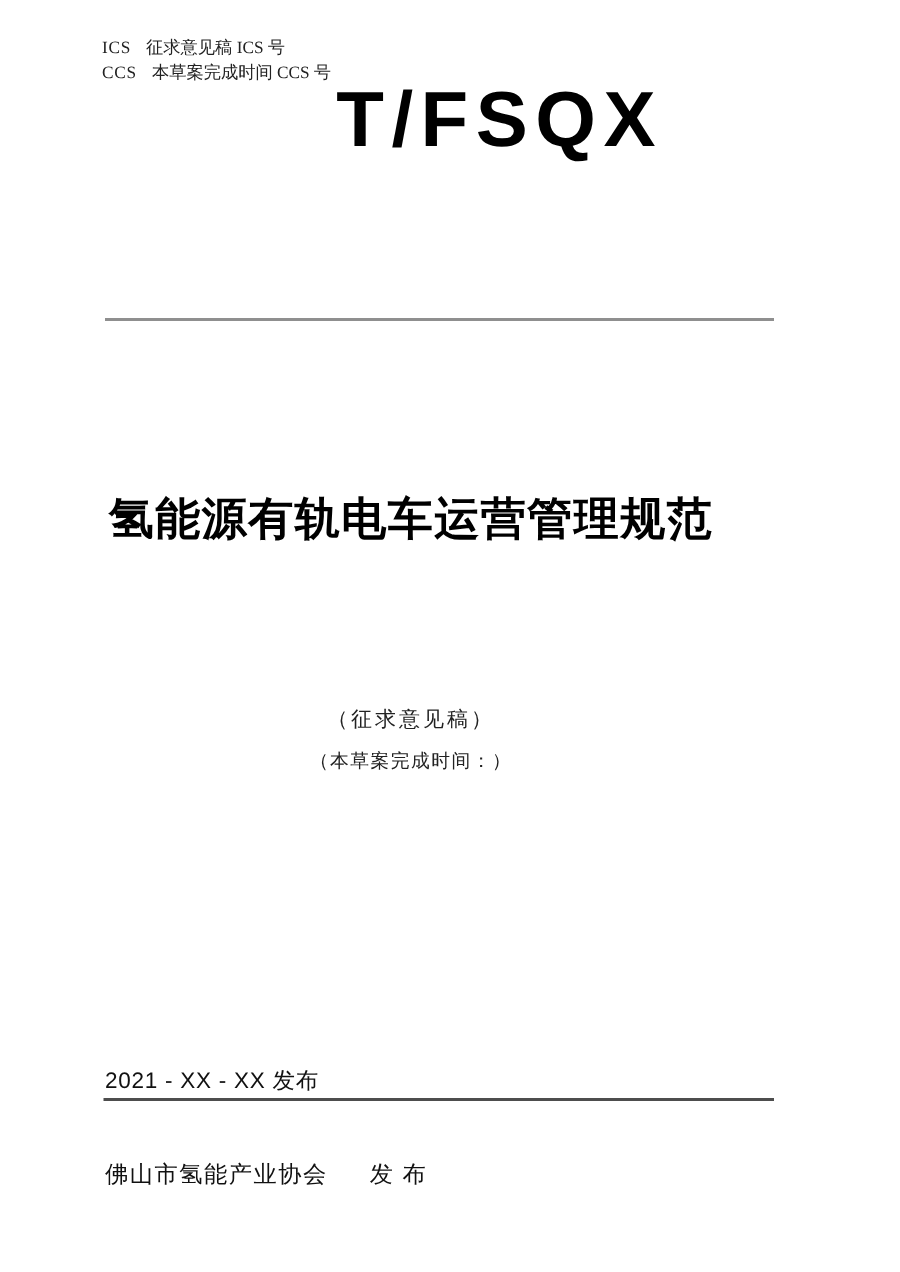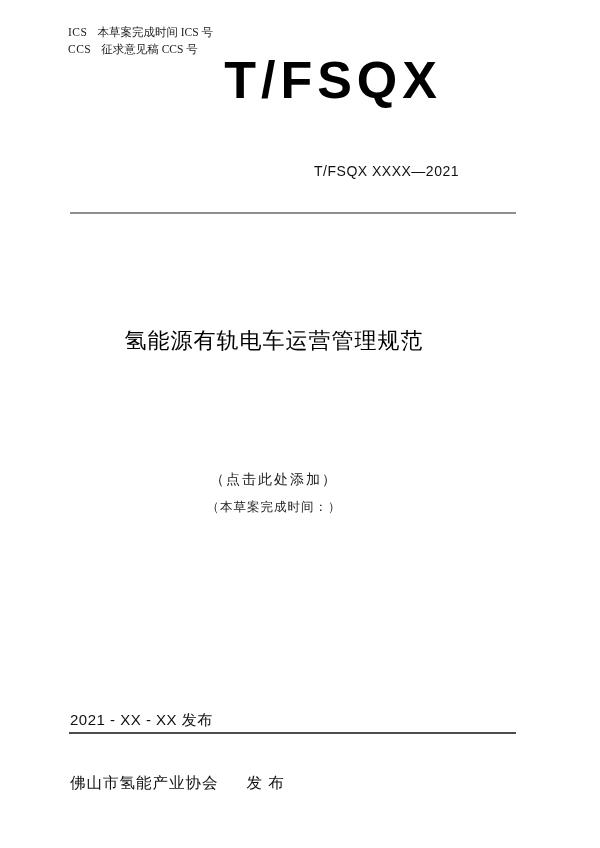--- a/index.html
+++ b/index.html
@@ -79,22 +79,22 @@
   }
 
   
   .main-title {
     position: absolute;
     left: 70px;
     right: 38px;
     top: 326px;
     text-align: center;
     font-family: "Liberation Sans", "DejaVu Sans", sans-serif;
-    font-weight: normal;
-    font-size: 22px;
+    font-weight: bold;
+    font-size: 30px;
     letter-spacing: 1px;
     color: #000;
   }
 
   
   .draft-status {
     position: absolute;
     left: 70px;
     right: 38px;
     top: 471px;
@@ -156,38 +156,37 @@
   }
 </style>
 </head>
 <body>
 
 <div class="page">
 
   <div class="ics-block">
     <div class="ics-line">
       <span class="code-label">ICS</span>
-      <span class="code-placeholder">本草案完成时间 ICS 号</span>
+      <span class="code-placeholder">征求意见稿 ICS 号</span>
     </div>
     <div class="ics-line">
       <span class="code-label">CCS</span>
-      <span class="code-placeholder">征求意见稿 CCS 号</span>
+      <span class="code-placeholder">本草案完成时间 CCS 号</span>
     </div>
   </div>
 
   <div class="logo">T/FSQX</div>
 
 
-  <div class="doc-number">T/FSQX XXXX—2021</div>
 
   <div class="rule-top"></div>
 
   <div class="main-title">氢能源有轨电车运营管理规范</div>
 
-  <div class="draft-status">（点击此处添加）</div>
+  <div class="draft-status">（征求意见稿）</div>
 
   <div class="draft-time">（本草案完成时间：）</div>
 
   <div class="dates-row">
     <span>2021 - XX - XX 发布</span>
   </div>
 
   <div class="rule-bottom"></div>
 
   <div class="publisher-row">

